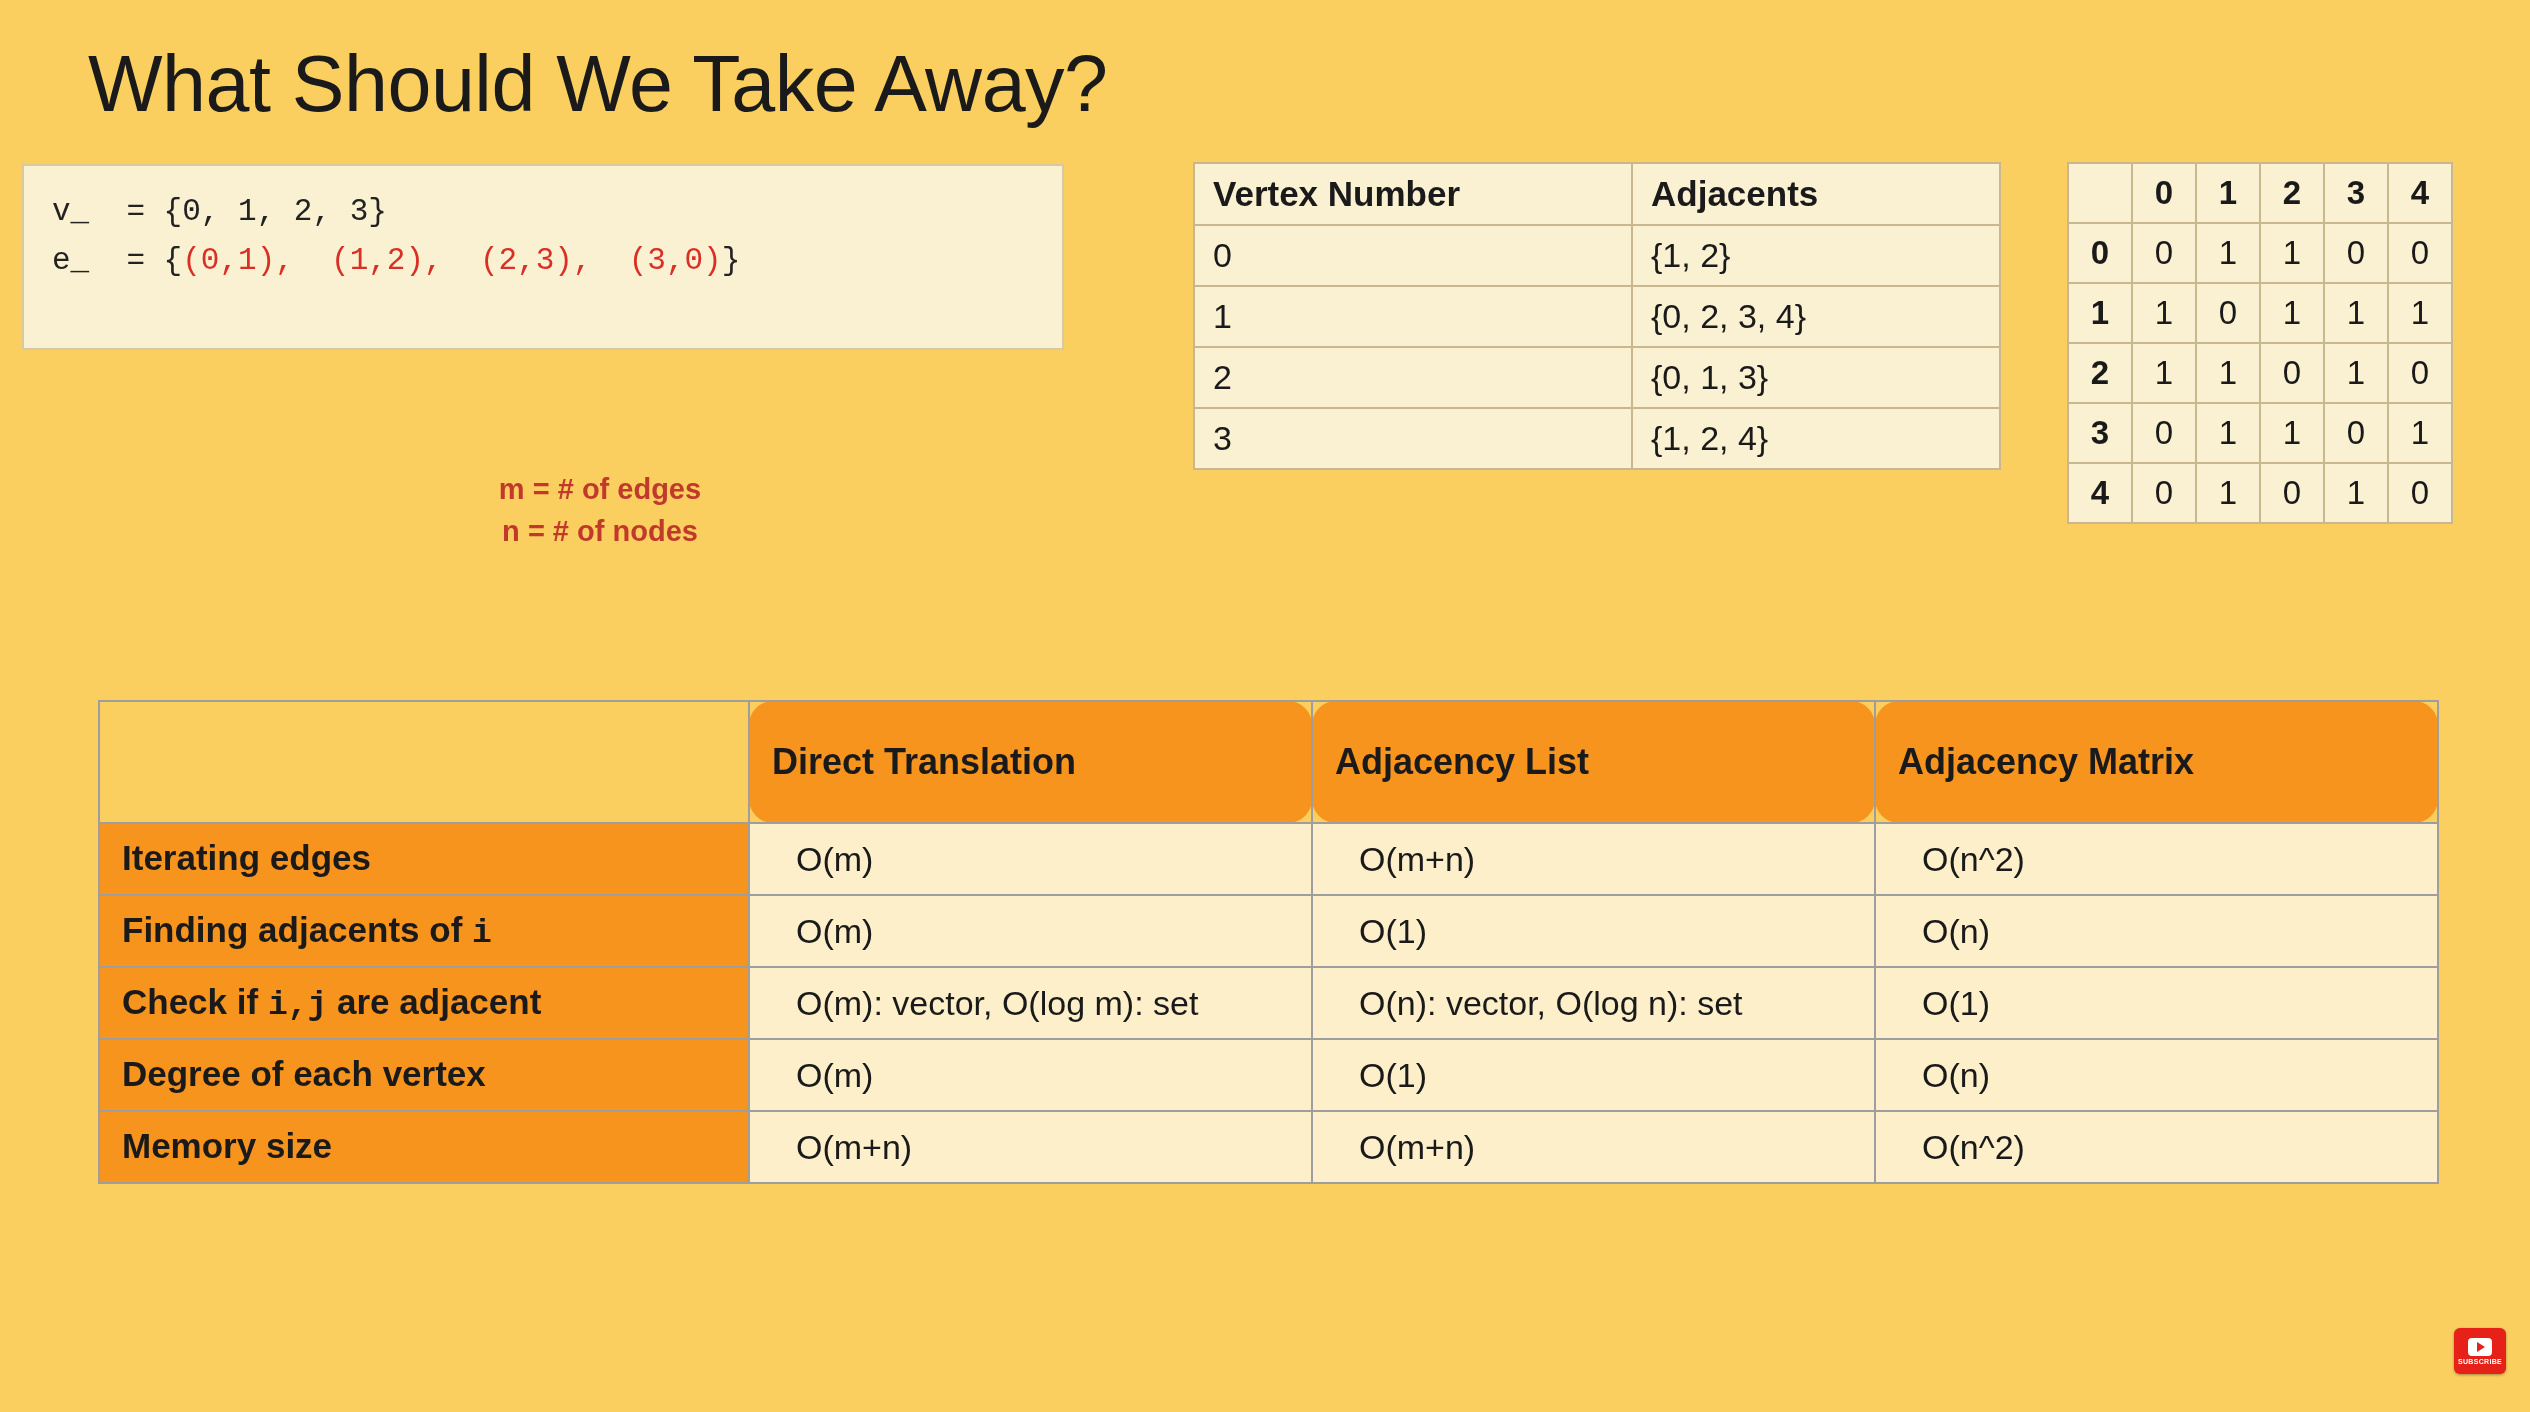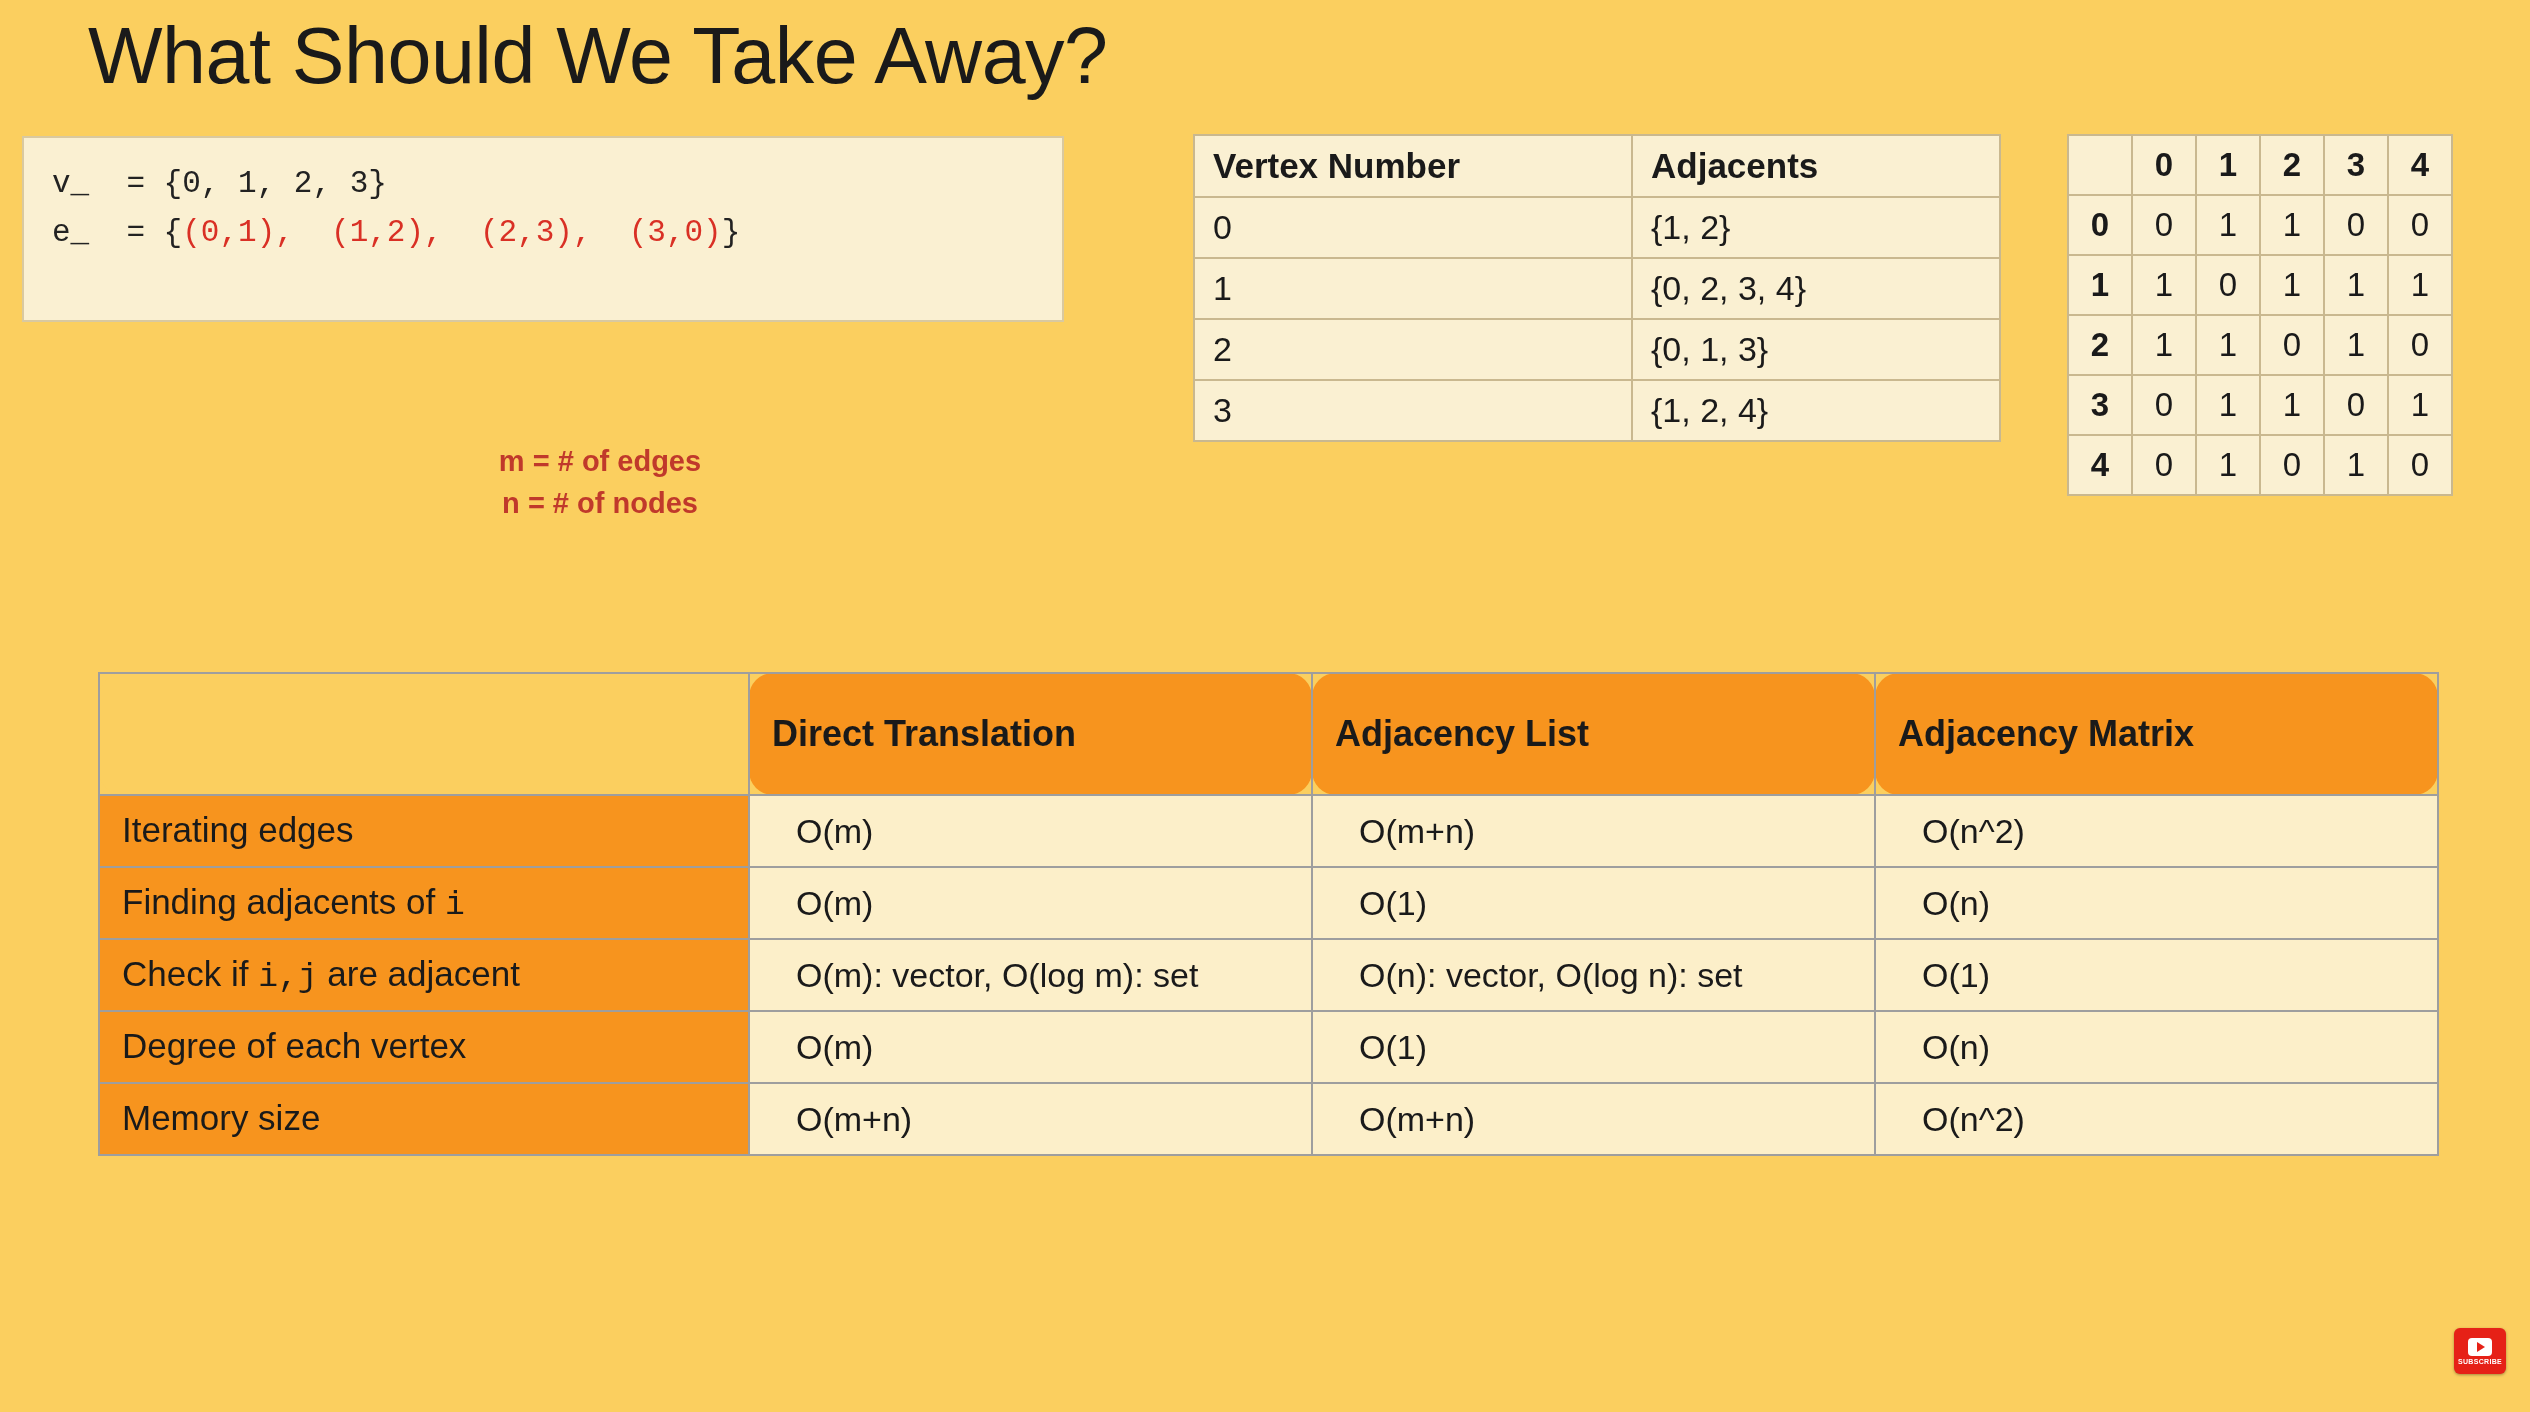--- a/index.html
+++ b/index.html
@@ -11,20 +11,21 @@
     height: 1412px;
     background: #FBCF5F;
     font-family: "Liberation Sans", sans-serif;
     overflow: hidden;
     position: relative;
   }
   .slide {
     position: absolute;
     inset: 0;
     background: #FBCF5F;
+    margin-top: 28px;
   }
 
   
   .title {
     position: absolute;
     left: 88px;
     top: 10px;
     font-size: 79px;
     font-weight: 400;
     color: #1a1a1a;
@@ -130,21 +131,21 @@
   .cmp thead th {
     background: #F7941E;
     font-weight: bold;
     font-size: 36px;
     height: 92px;
     border-radius: 24px;
   }
   .cmp thead th.blank { background: #FBCF5F; }
   .cmp tbody th {
     background: #F7941E;
-    font-weight: normal;
+    font-weight: bold;
     font-size: 35px;
   }
   .cmp tbody td {
     background: #FCEFC9;
     font-weight: 400;
     padding-left: 46px;
   }
   .cmp .mono {
     font-family: "Liberation Mono", monospace;
     font-size: 33px;

